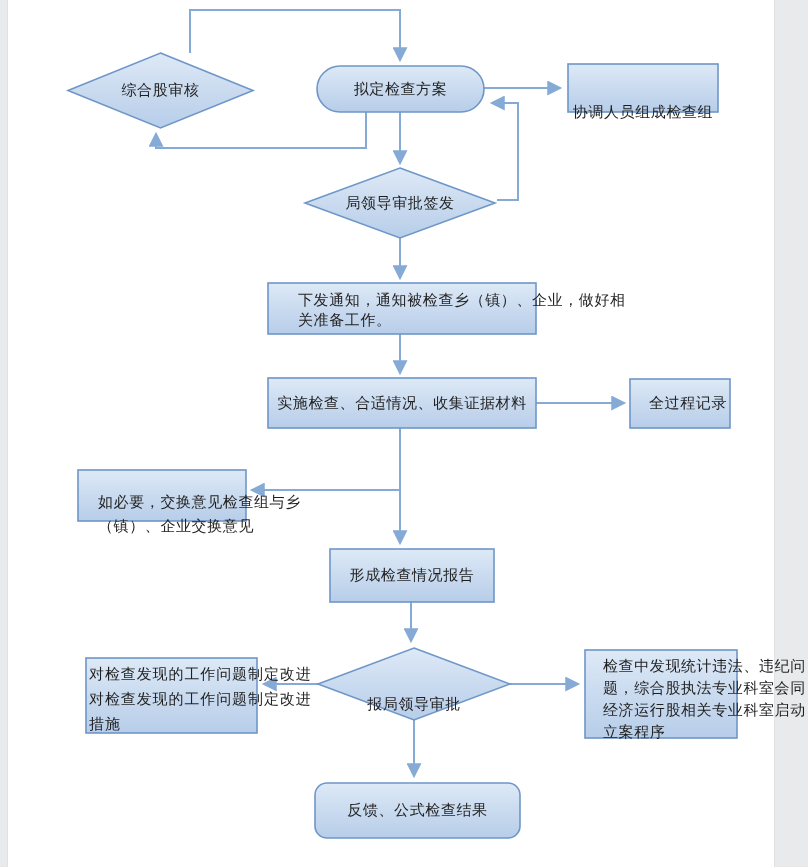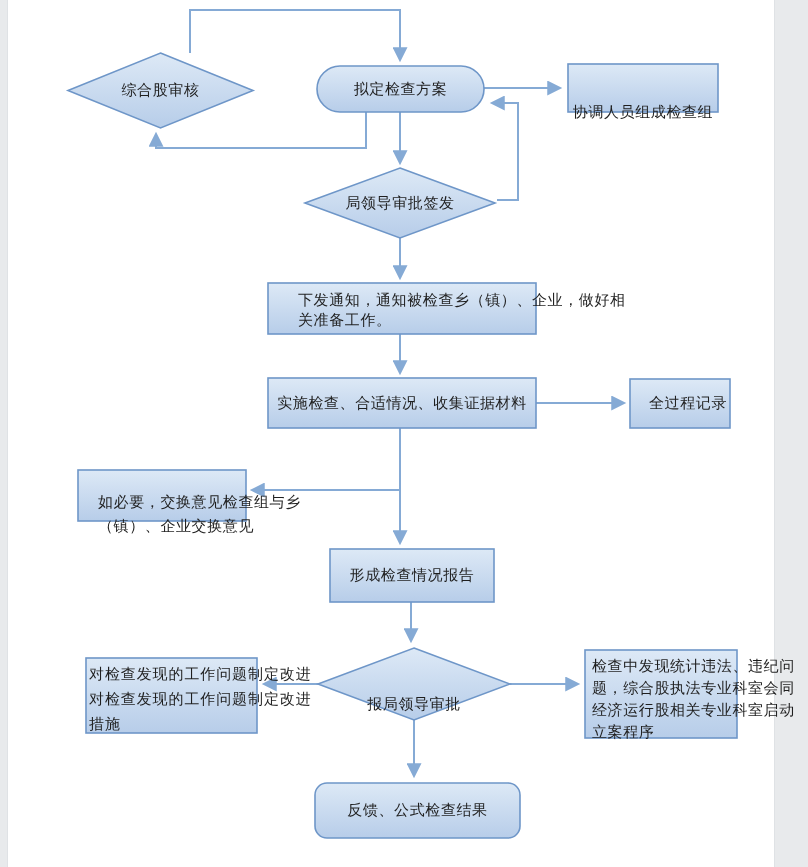--- a/index.html
+++ b/index.html
@@ -8,21 +8,21 @@
   .gutter{position:absolute;top:0;height:100%;background:#e8eaec;}
   .gutter.left{left:0;width:7px;border-right:1px solid #dfe2e5;}
   .gutter.right{right:0;width:33px;border-left:1px solid #dfe2e5;}
   svg.canvas{position:absolute;left:0;top:0;}
   .lbl{position:absolute;color:#1f1f1f;font-size:15px;letter-spacing:0.6px;}
   .lbl.c{display:flex;align-items:center;justify-content:center;text-align:center;}
   .lbl .ln{display:block;white-space:nowrap;}
   .lbl-notify{padding:7px 0 0 30px;line-height:20px;}
   .lbl-exchange{padding:20px 0 0 20px;line-height:24px;}
   .lbl-improve{padding:3px 0 0 3px;line-height:25px;letter-spacing:0.9px;}
-  .lbl-filing{padding:5px 0 0 7px;line-height:22px;letter-spacing:0.6px;}
+  .lbl-filing{padding:5px 0 0 18px;line-height:22px;letter-spacing:0.6px;}
 </style>
 </head>
 <body>
 
 <div class="page">
   <div class="gutter left"></div>
   <div class="gutter right"></div>
 
   <svg class="canvas" width="808" height="867" viewBox="0 0 808 867">
     <defs>

